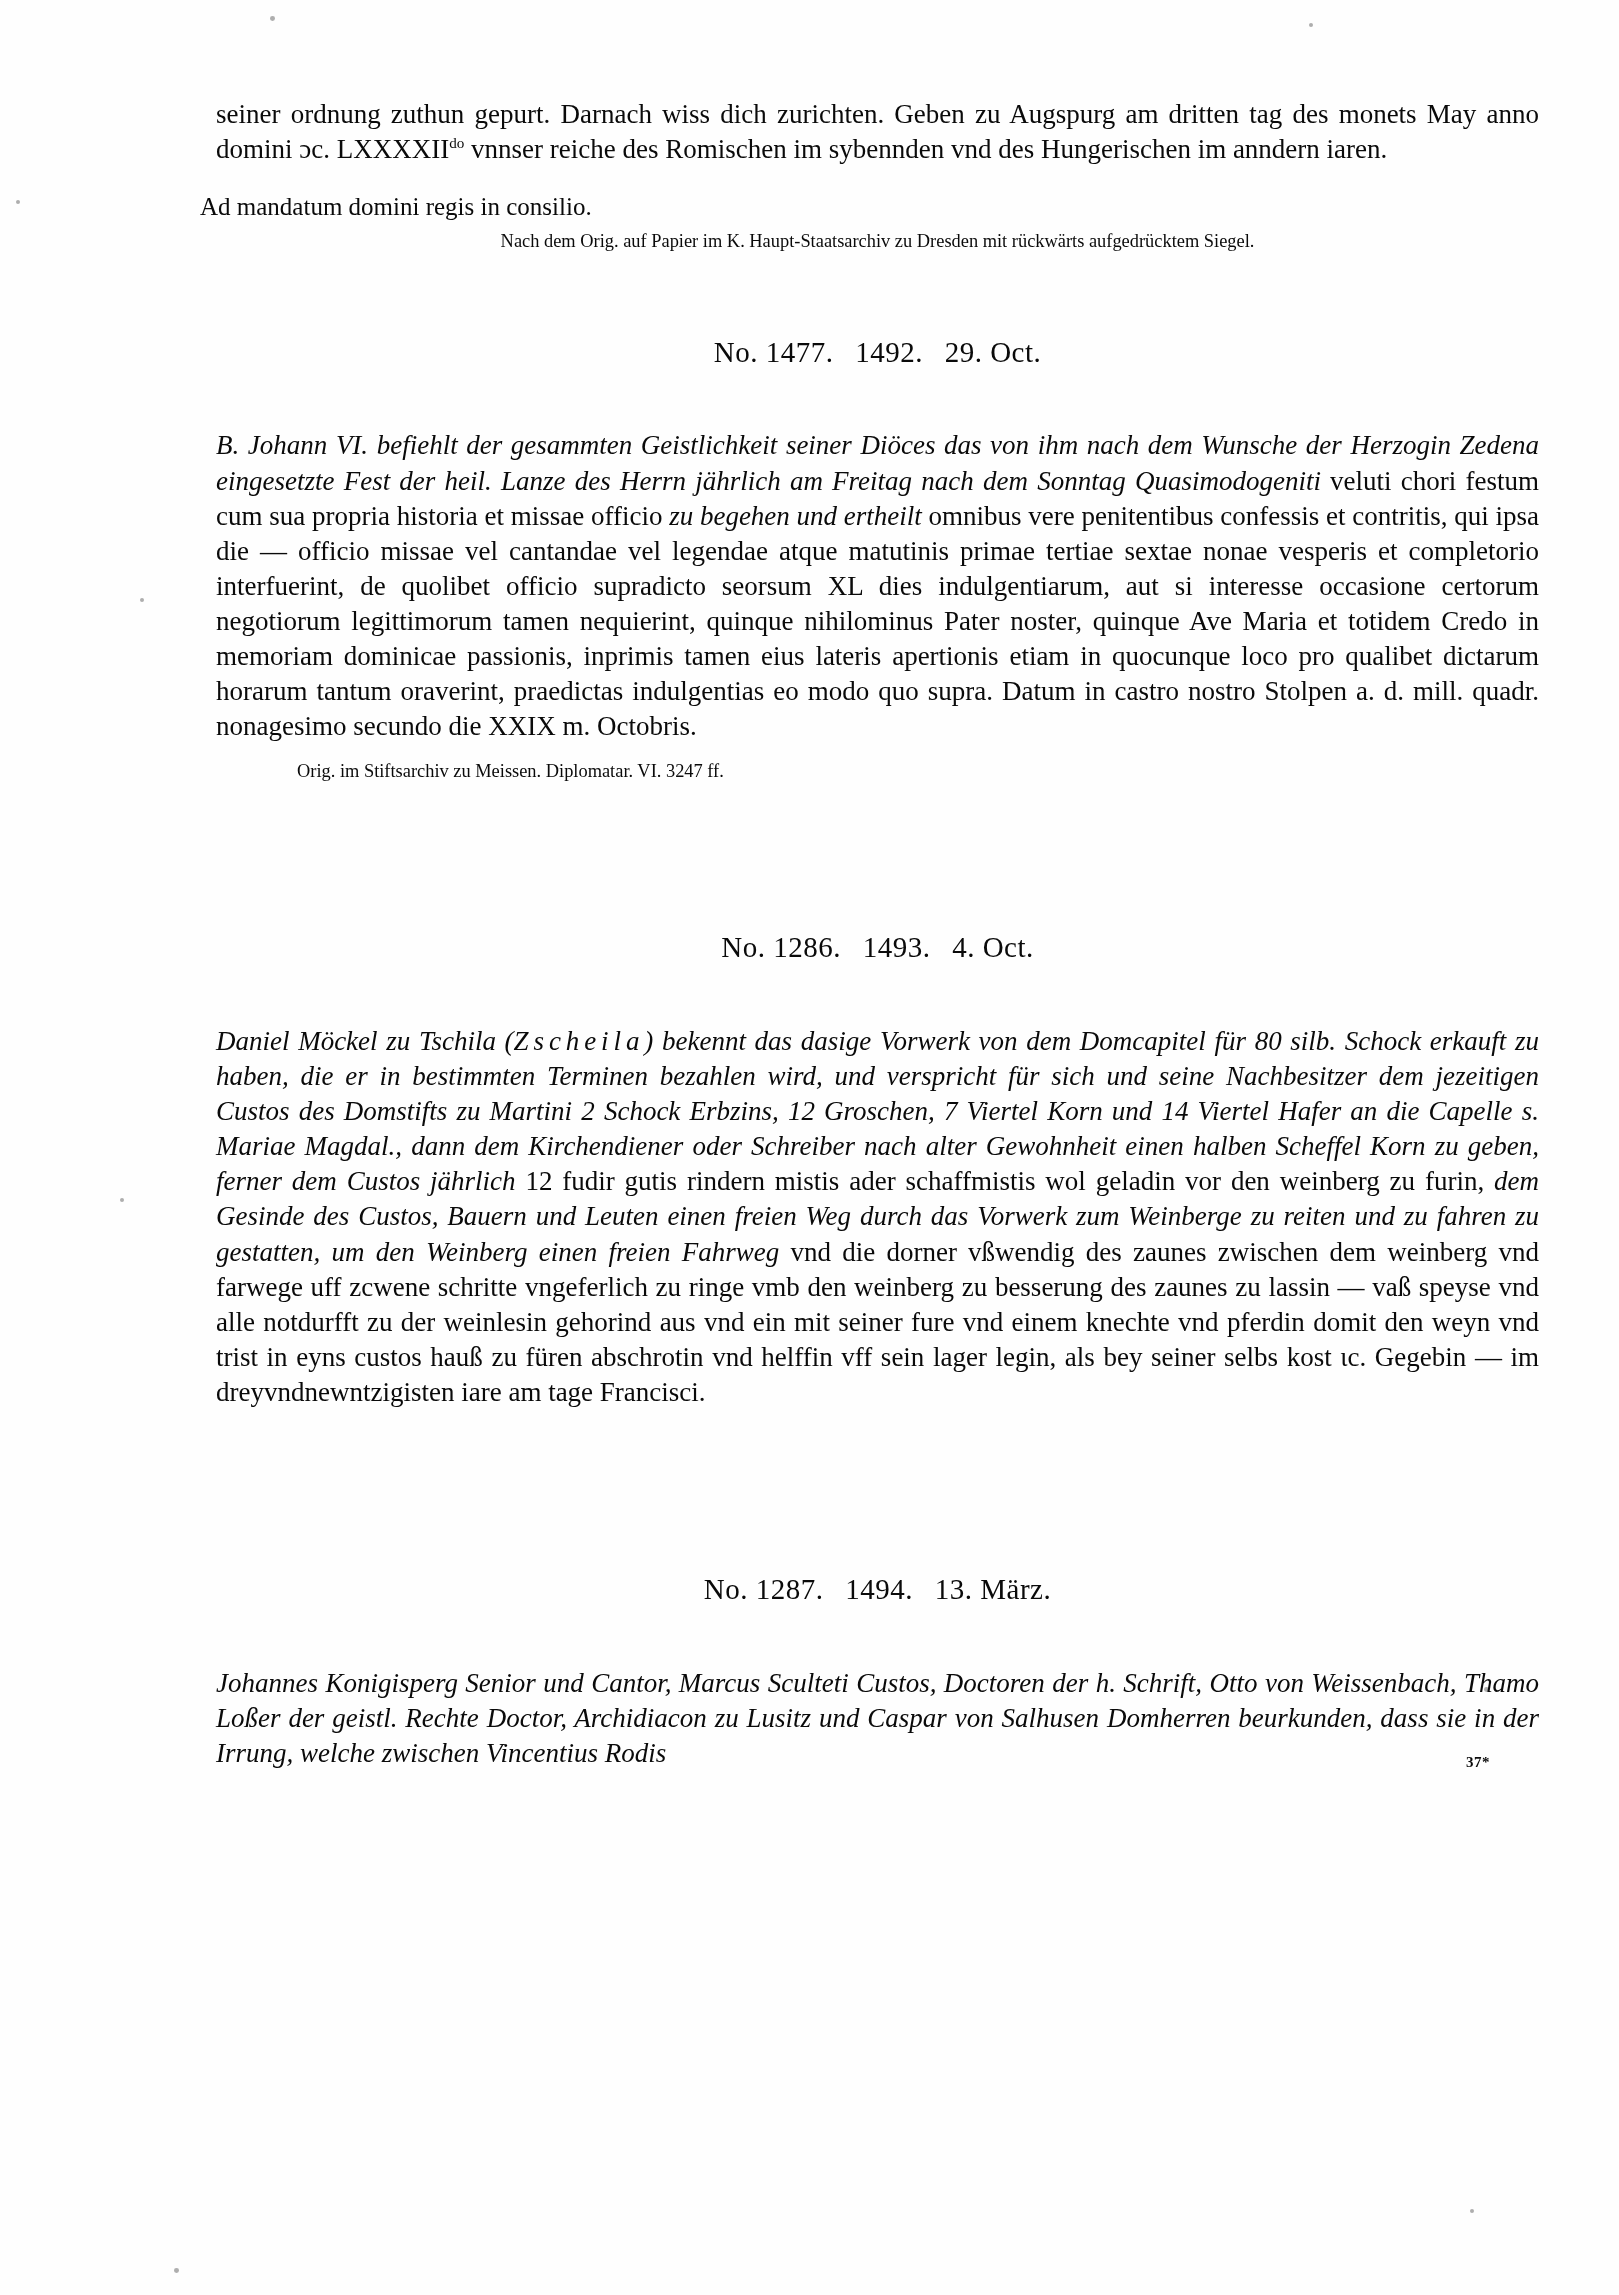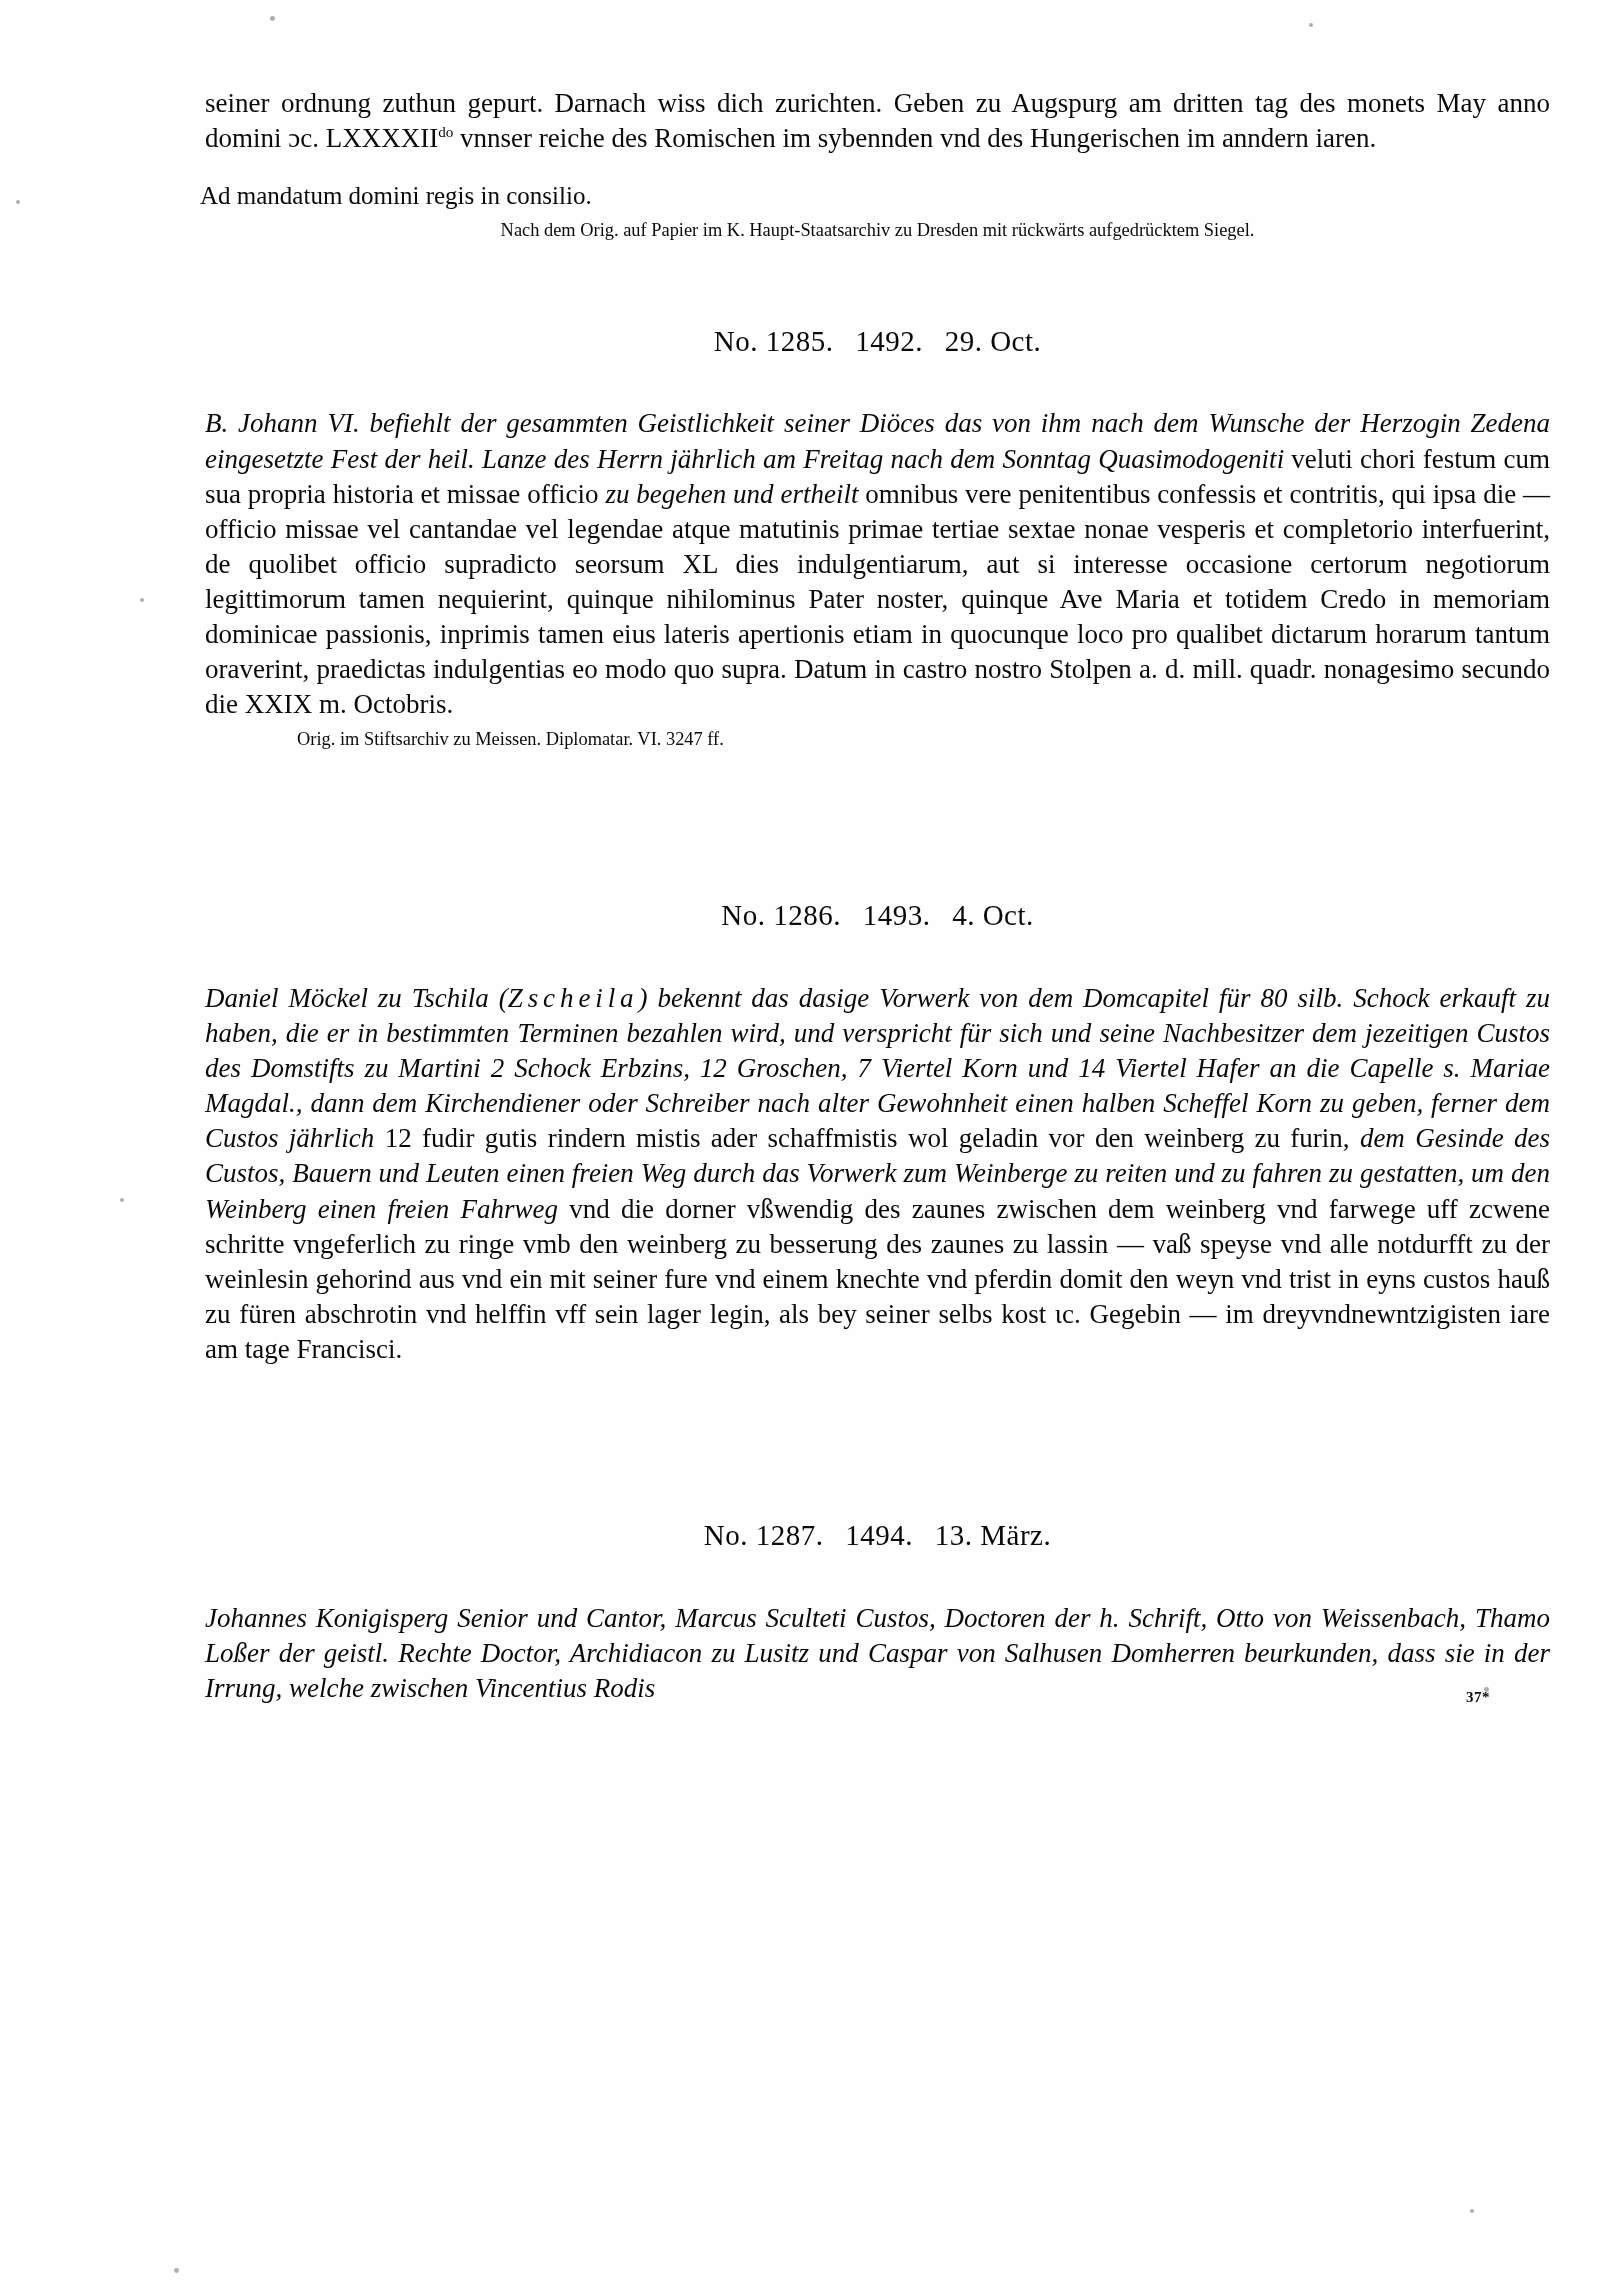--- a/index.html
+++ b/index.html
@@ -46,21 +46,21 @@
     line-height: 1;
   }
 
   
   .para {
     font-size: 27px;
     line-height: 1.30;
     text-align: justify;
     text-justify: inter-word;
     hyphens: manual;
-    margin: 5px;
+    margin: 16px;
   }
   .para.lead { text-indent: 0; }
 
   .ital { font-style: italic; }
   .roman { font-style: normal; }
 
   .attestation {
     font-size: 25px;
     line-height: 1.3;
     text-align: left;
@@ -143,21 +143,21 @@
 
       <p class="attestation">Ad mandatum domini regis in consilio.</p>
 
       <p class="source-note">Nach dem Orig. auf Papier im K. Haupt-Staatsarchiv zu Dresden mit rückwärts aufgedrücktem Siegel.</p>
     </div>
 
     <div class="spacer-xl"></div>
 
     <div class="entry-block">
       <p class="entry-heading">
-        <span class="seg">No. 1285.</span><span class="gap"></span>
+        <span class="seg">No. 1477.</span><span class="gap"></span>
         <span class="seg">1492.</span><span class="gap"></span>
         <span class="seg">29. Oct.</span>
       </p>
 
       <div class="spacer-md"></div>
 
       <p class="para"><span class="ital">B. Johann VI. befiehlt der gesammten Geistlichkeit seiner Diöces das von ihm nach dem Wunsche der Herzogin Zedena eingesetzte Fest der heil. Lanze des Herrn jährlich am Freitag nach dem Sonntag Quasimodogeniti</span><span class="roman"> veluti chori festum cum sua propria historia et missae officio </span><span class="ital">zu begehen und ertheilt</span><span class="roman"> omnibus vere penitentibus confessis et contritis, qui ipsa die — officio missae vel cantandae vel legendae atque matutinis primae tertiae sextae nonae vesperis et completorio interfuerint, de quolibet officio supradicto seorsum XL dies indulgentiarum, aut si interesse occasione certorum negotiorum legittimorum tamen nequierint, quinque nihilominus Pater noster, quinque Ave Maria et totidem Credo in memoriam dominicae passionis, inprimis tamen eius lateris apertionis etiam in quocunque loco pro qualibet dictarum horarum tantum oraverint, praedictas indulgentias eo modo quo supra.  Datum in castro nostro Stolpen a. d. mill. quadr. nonagesimo secundo die XXIX m. Octobris.</span></p>
 
       <p class="source-note indented">Orig. im Stiftsarchiv zu Meissen.  Diplomatar. VI. 3247 ff.</p>
     </div>

